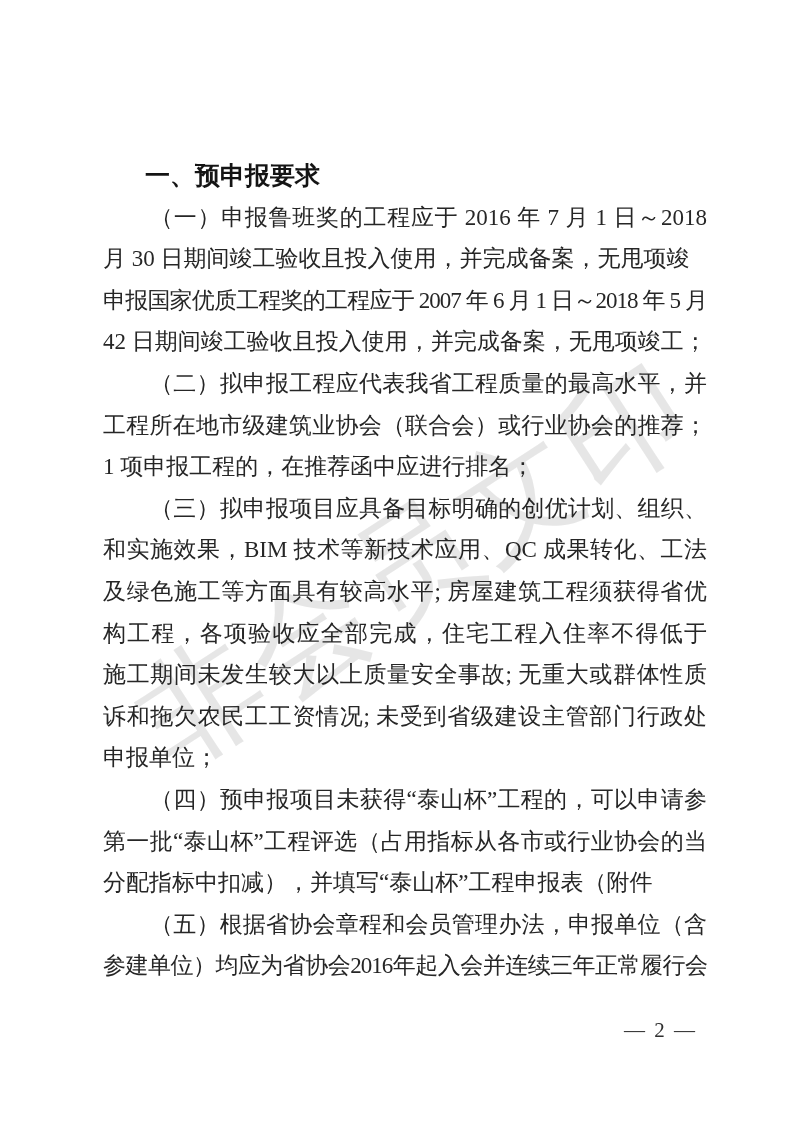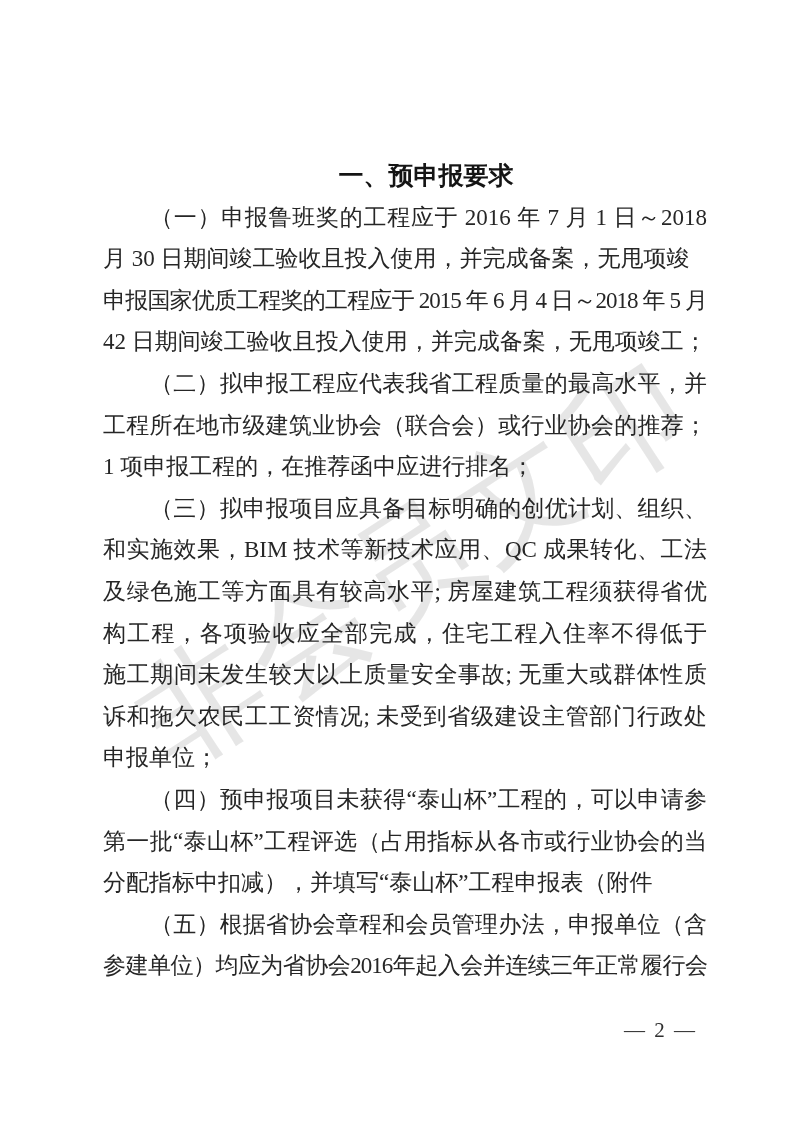--- a/index.html
+++ b/index.html
@@ -56,25 +56,25 @@
   }
 </style>
 </head>
 <body>
 
 <div class="page" style="background: rgb(255, 255, 255); color: rgb(38, 38, 38);">
 
   <div class="watermark" style="color: rgb(198, 198, 198);">非会员文印</div>
 
   <div class="text-block">
-    <div class="doc-title" style="color: rgb(20, 20, 20); text-align: center;">一、预申报要求</div>
+    <div class="doc-title" style="color: rgb(20, 20, 20);">一、预申报要求</div>
 
   <div class="line justify indent">（一）申报鲁班奖的工程应于 2016 年 7 月 1 日～2018 年 6</div>
       <div class="line">月 30 日期间竣工验收且投入使用，并完成备案，无甩项竣工；</div>
-      <div class="line justify tight">申报国家优质工程奖的工程应于 2015 年 6 月 4 日～2018 年 5 月</div>
+      <div class="line justify tight">申报国家优质工程奖的工程应于 2007 年 6 月 1 日～2018 年 5 月</div>
       <div class="line">42 日期间竣工验收且投入使用，并完成备案，无甩项竣工；</div>
       <div class="line justify indent">（二）拟申报工程应代表我省工程质量的最高水平，并获得</div>
       <div class="line justify">工程所在地市级建筑业协会（联合会）或行业协会的推荐；超过</div>
       <div class="line">1 项申报工程的，在推荐函中应进行排名；</div>
       <div class="line justify indent">（三）拟申报项目应具备目标明确的创优计划、组织、措施</div>
       <div class="line justify">和实施效果，BIM 技术等新技术应用、QC 成果转化、工法总结以</div>
       <div class="line justify">及绿色施工等方面具有较高水平; 房屋建筑工程须获得省优质结</div>
       <div class="line justify">构工程，各项验收应全部完成，住宅工程入住率不得低于 50%;</div>
       <div class="line justify">施工期间未发生较大以上质量安全事故; 无重大或群体性质量投</div>
       <div class="line justify">诉和拖欠农民工工资情况; 未受到省级建设主管部门行政处罚或</div>

